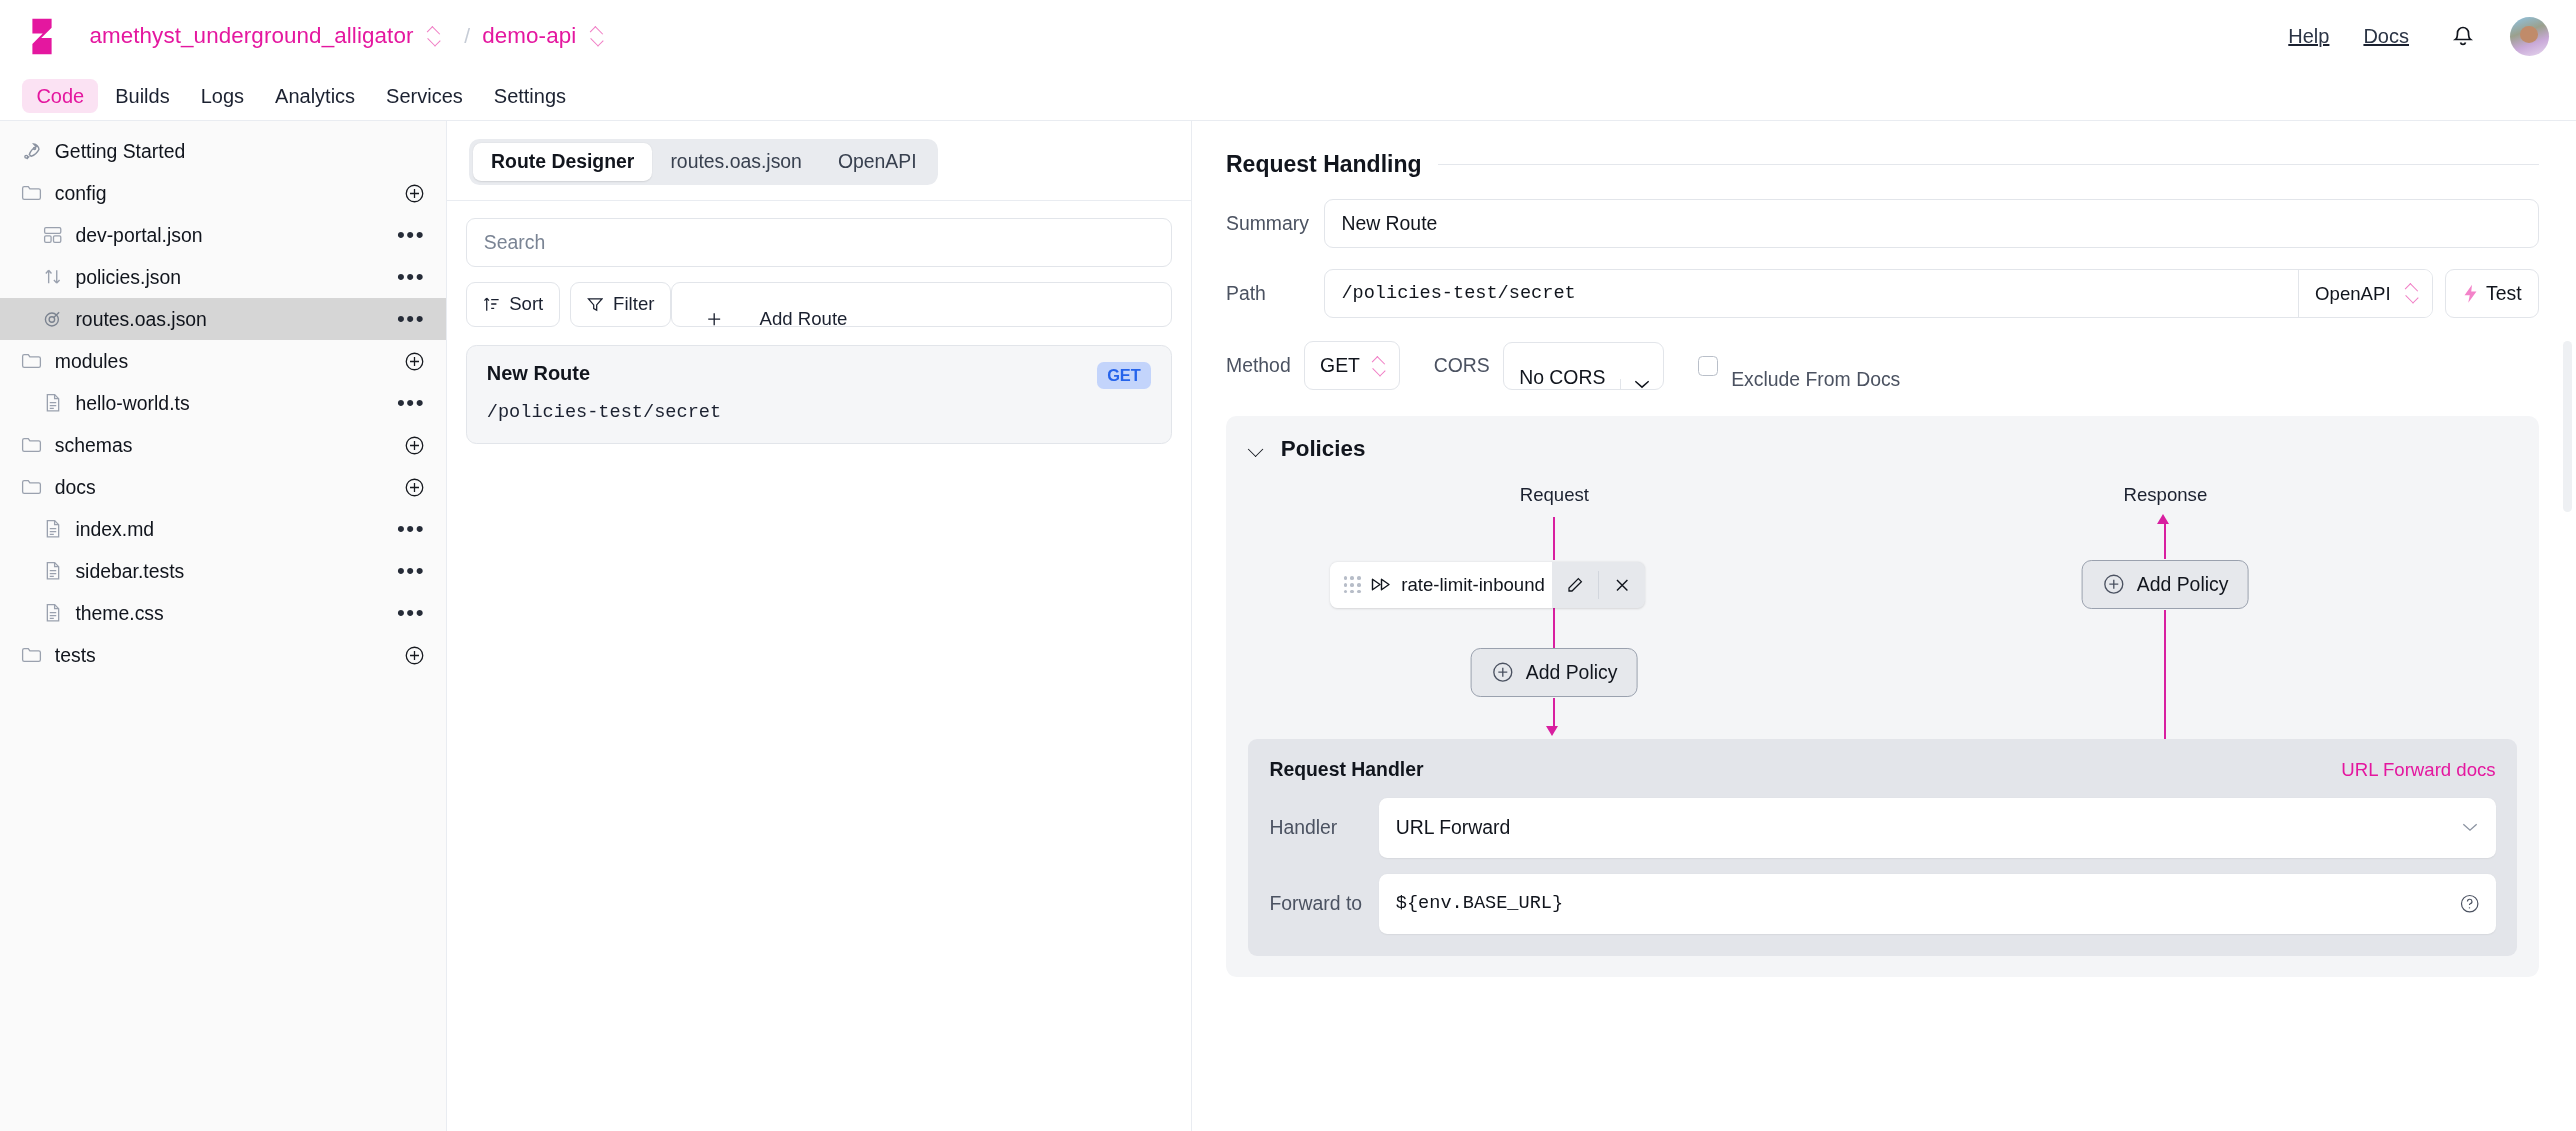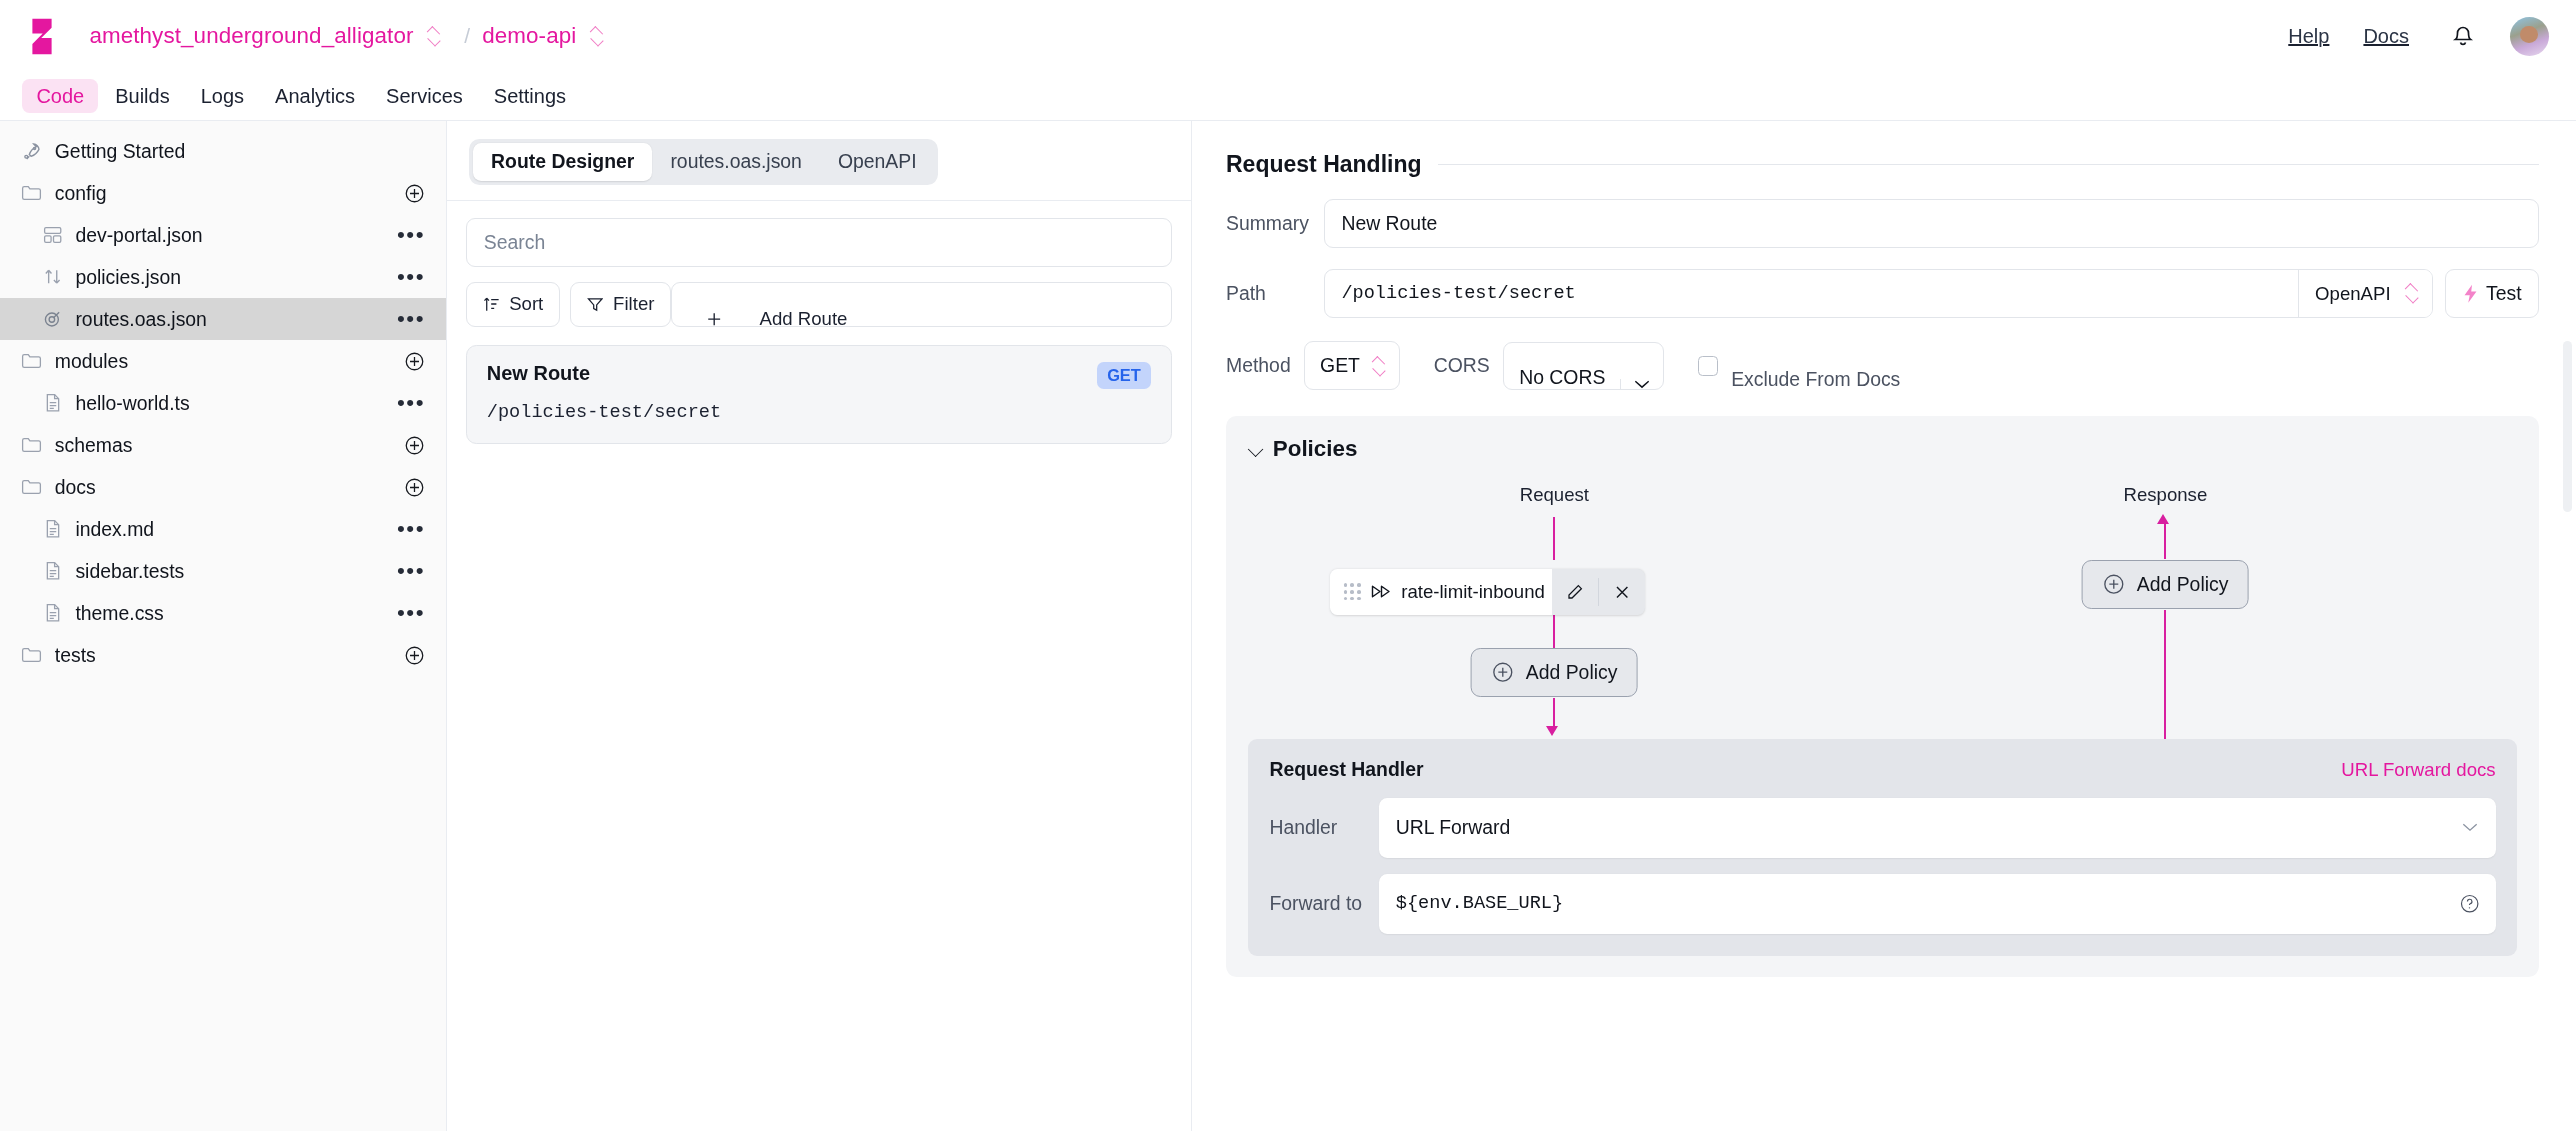--- a/index.html
+++ b/index.html
@@ -167,21 +167,21 @@
      border: 1.2px solid #e2e5ea; border-radius: 9px; background:#fff; overflow:hidden;}
   .corswrap .cv { display:flex; align-items:center; padding: 0 15px; font-size: 19.4px; color:#11151d;}
   .corswrap .cb { border-left:1.2px solid #e2e5ea; display:flex; align-items:center; padding: 0 12px;}
   .chk { width: 19.4px; height: 19.4px; border: 1.3px solid #b9bfc9; border-radius: 4.5px; background:#fff; }
 
   
   .policies {
     margin-top: 25px; background: #f4f5f7; border-radius: 10.4px;
     padding: 19.4px 22.4px 21px 22.4px; position: relative;
   }
-  .pol-head { display: flex; align-items: center; gap: 8px; }
+  .pol-head { display: flex; align-items: center; gap: 16px; }
   .pol-title { font-size: 22.4px; font-weight: 700; color: #11151d; }
   .chev-d { width: 16.4px; height: 10.4px; position: relative; }
   .chev-d:after { content:""; position:absolute; left:1.5px; top:0; width: 9.7px; height: 9.7px;
      border-left: 1.9px solid #11151d; border-bottom: 1.9px solid #11151d; transform: rotate(-45deg); }
 
   .flow { position: relative; height: 268px; margin-top: 9px; }
   .col-label { position: absolute; font-size: 18.6px; color: #1b2130; transform: translateX(-50%); }
   .line { position: absolute; width: 1.3px; background: #d81fa0; }
   .arrow-d, .arrow-u { position: absolute; width: 0; height: 0; }
   .arrow-d { border-left: 6.7px solid transparent; border-right: 6.7px solid transparent; border-top: 10.4px solid #d81fa0; }
@@ -556,21 +556,21 @@
 
           <span class="line" style="left:305px; top:46px; height:43px;"></span>
           <span class="line" style="left:305px; top:136px; height:42px;"></span>
           <span class="line" style="left:305px; top:227px; height:31px;"></span>
           <span class="arrow-d" style="left:298px; top:255px;"></span>
 
           <span class="line" style="left:916px; top:52px; height:36px;"></span>
           <span class="arrow-u" style="left:909px; top:43px;"></span>
           <span class="line" style="left:916px; top:139px; height:134px;"></span>
 
-          <div class="chip" style="left:82px; top:98px;">
+          <div class="chip" style="left:82px; top:91px;">
             <div class="name">
               <span class="grip">
                 <i></i>
                   <i></i>
                   <i></i>
                   <i></i>
                   <i></i>
                   <i></i>
                   <i></i>
                   <i></i>

